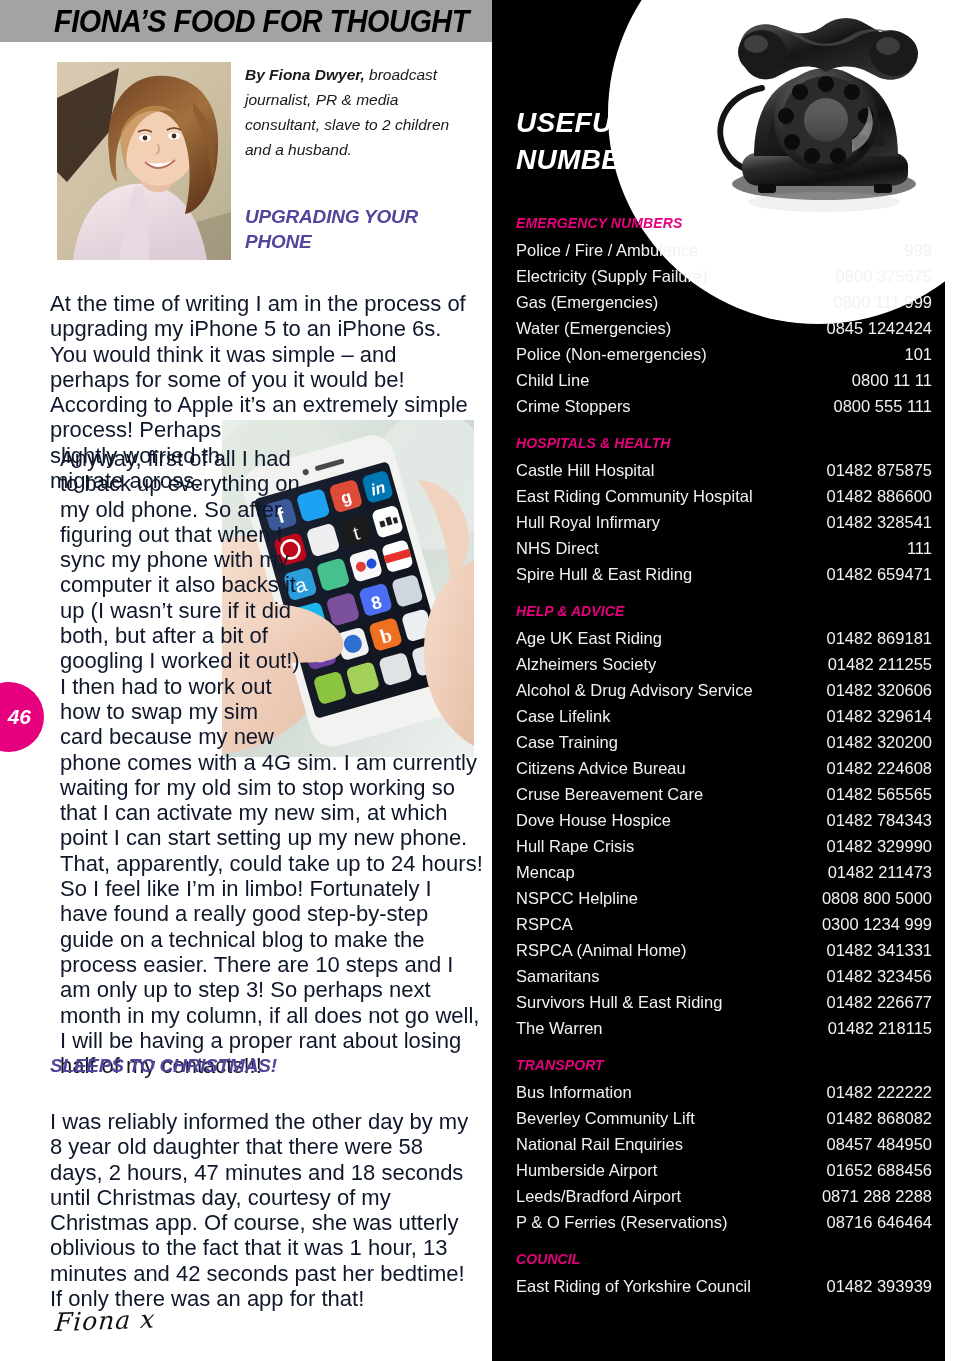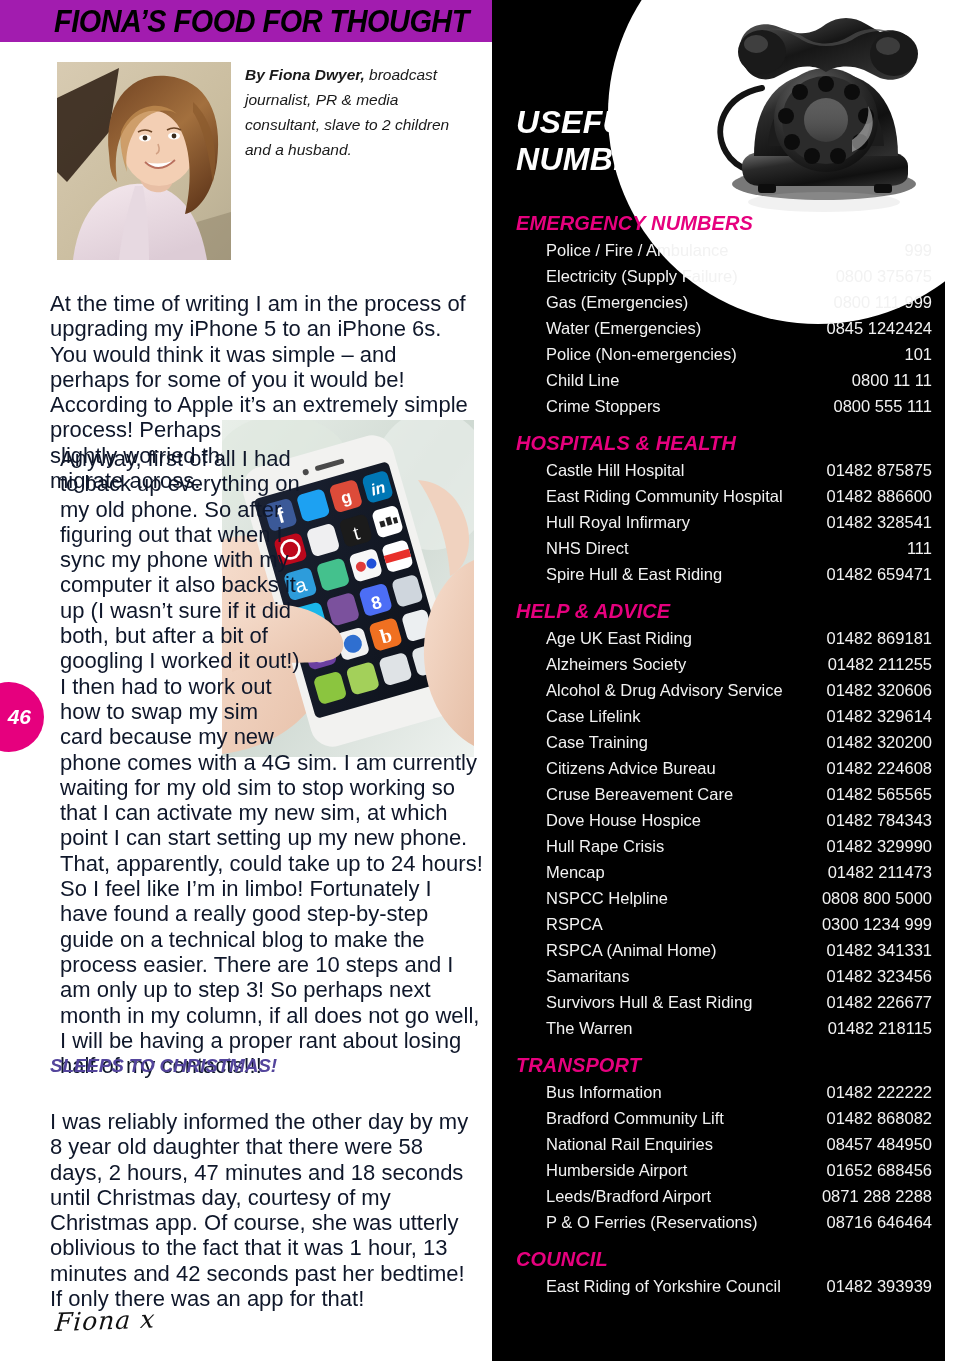--- a/index.html
+++ b/index.html
@@ -17,21 +17,21 @@
     height: 1361px;
     background: #ffffff;
     overflow: hidden;
   }
 
   
   .masthead {
     position: absolute;
     left: 0; top: 0;
     width: 492px; height: 42px;
-    background: #a21caf;
+    background: #a3a3a3;
   }
   .masthead-title {
     position: absolute;
     left: 54px; top: 4px;
     font-family: "Liberation Sans", sans-serif;
     font-size: 31px;
     font-weight: bold;
     font-style: italic;
     letter-spacing: -0.5px;
     color: #000000;
@@ -186,39 +186,39 @@
   .phone-circle svg {
     position: absolute;
     left: 58px; top: 66px;
     width: 300px; height: 250px;
   }
 
   .panel-title {
     position: absolute;
     left: 24px; top: 104px;
     font-family: "Liberation Sans", sans-serif;
-    font-size: 32px;
+    font-size: 28px;
     font-weight: bold;
     font-style: italic;
     line-height: 37px;
     color: #ffffff;
     letter-spacing: 0.3px;
     z-index: 3;
   }
 
   .listings {
     position: absolute;
     left: 24px; top: 211px;
     width: 416px;
     z-index: 3;
   }
 
   .cat-head {
     font-family: "Liberation Sans", sans-serif;
-    font-size: 20px;
+    font-size: 14px;
     font-weight: bold;
     font-style: italic;
     color: #e6007e;
     text-transform: uppercase;
     letter-spacing: 0.1px;
     height: 26px;
     line-height: 24px;
   }
   .cat-block { margin-bottom: 12px; }
   .cat-block:last-child { margin-bottom: 0; }
@@ -227,21 +227,21 @@
     display: flex;
     align-items: baseline;
     justify-content: space-between;
     height: 26px;
     font-family: "Liberation Sans", sans-serif;
     font-size: 16.5px;
     line-height: 26px;
     color: #f2f2f2;
     white-space: nowrap;
   }
-  .entry .name { flex: 0 1 auto; margin-left: 30px; }
+  .entry .name { flex: 0 1 auto; }
   .entry .num  { flex: 0 0 auto; text-align: left; padding-left: 10px; }
 </style>
 </head>
 <body>
 
 <div id="page">
 
   <div class="masthead">
     <div class="masthead-title">FIONA’S FOOD FOR THOUGHT</div>
   </div>
@@ -294,20 +294,21 @@
         <path d="M101 82 Q104 90 99 92" stroke="#d2a184" stroke-width="1.6" fill="none"></path>
         <path d="M88 100 Q102 112 118 98 Q104 104 88 100 Z" fill="#ffffff"></path>
         <path d="M88 100 Q102 113 118 98" stroke="#b9705e" stroke-width="1.8" fill="none"></path>
       </svg>
     </div>
 
     <div class="byline">
       <b>By Fiona Dwyer,</b><span> broadcast journalist, PR &amp; media consultant, slave to 2 children and a husband.</span>
     </div>
 
+    <div class="subhead subhead-upgrade">UPGRADING YOUR PHONE</div>
 
     <div class="body-text para-1">At the time of writing I am in the process of upgrading my iPhone 5 to an iPhone 6s.  You would think it was simple – and perhaps for some of you it would be!  According to Apple it’s an extremely simple process! Perhaps it’s just because I’m slightly worried that all my contacts won’t migrate across.</div>
 
     <div class="phone-photo">
       <svg viewBox="0 0 252 337" xmlns="http://www.w3.org/2000/svg">
         <defs>
           <linearGradient id="blur" x1="0" y1="0" x2="1" y2="1">
             <stop offset="0%" stop-color="#e9efe9"></stop>
             <stop offset="50%" stop-color="#cfd9d2"></stop>
             <stop offset="100%" stop-color="#eef2ef"></stop>
@@ -598,21 +599,21 @@
             <span class="num">01482 218115</span>
           </div>
         </div>
         <div class="cat-block">
           <div class="cat-head">TRANSPORT</div>
           <div class="entry">
             <span class="name">Bus Information</span>
             <span class="num">01482 222222</span>
           </div>
           <div class="entry">
-            <span class="name">Bradford Community Lift</span>
+            <span class="name">Beverley Community Lift</span>
             <span class="num">01482 868082</span>
           </div>
           <div class="entry">
             <span class="name">National Rail Enquiries</span>
             <span class="num">08457 484950</span>
           </div>
           <div class="entry">
             <span class="name">Humberside Airport</span>
             <span class="num">01652 688456</span>
           </div>

